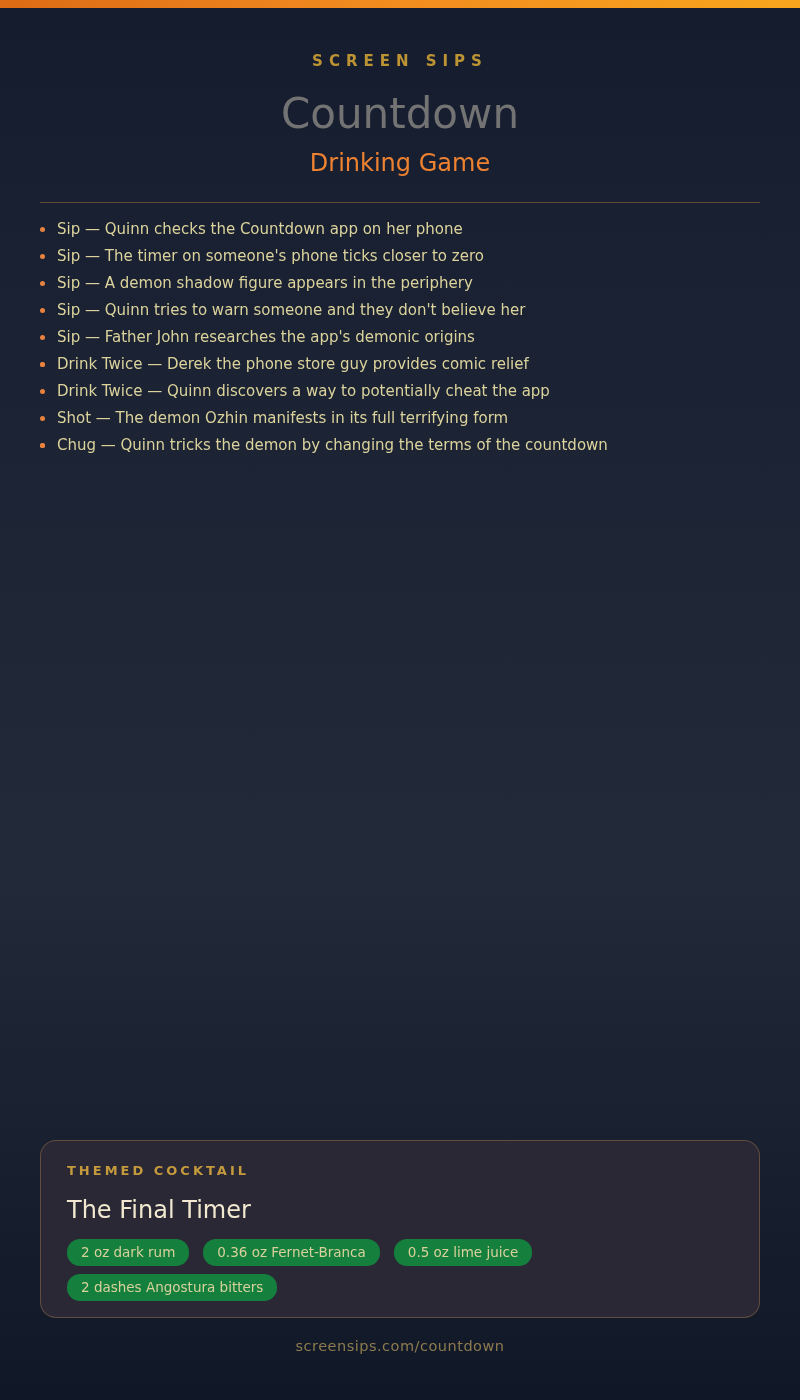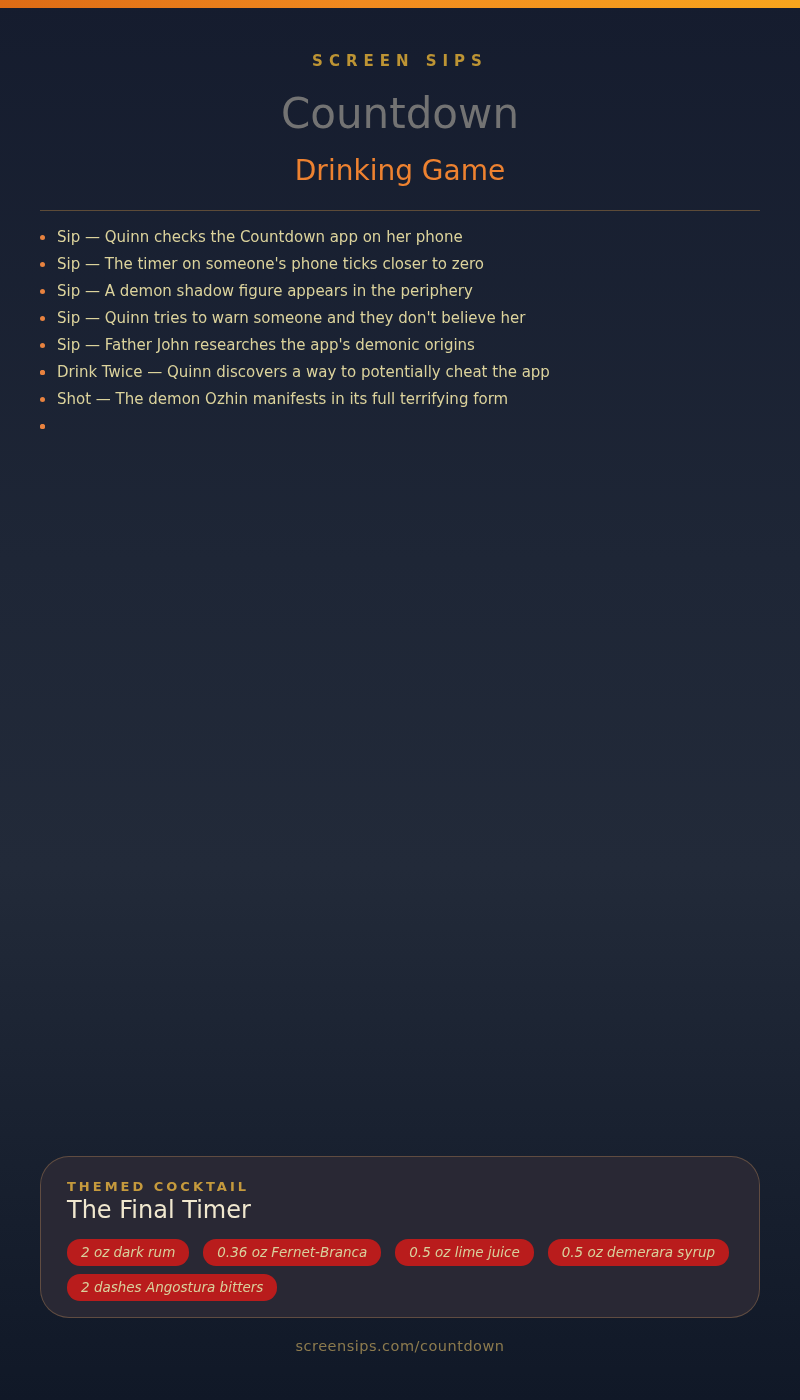--- a/index.html
+++ b/index.html
@@ -28,22 +28,22 @@
     color: #bd9434;
   }
   .title {
     margin-top: 20px;
     font-size: 42px;
     line-height: 48px;
     font-weight: 400;
     color: #737373;
   }
   .subtitle {
-    margin-top: 20px;
-    font-size: 28px;
+    margin-top: 12px;
+    font-size: 24px;
     line-height: 26px;
     font-weight: 400;
     color: #ee8230;
   }
 
   .divider {
     border: none;
     height: 1px;
     background: #5d4b38;
     margin: 26px 40px 0 40px;
@@ -69,50 +69,49 @@
     height: 5px;
     border-radius: 50%;
     background: #e8823f;
   }
 
   .cocktail-card {
     margin: auto 40px 0 40px;
     padding: 22px 26px 16px 26px;
     background: #292834;
     border: 1px solid rgba(187, 138, 88, 0.38);
-    border-radius: 29px;
+    border-radius: 16px;
   }
   .cocktail-label {
     font-size: 13px;
     line-height: 16px;
     letter-spacing: 3px;
     font-weight: 600;
     color: #c59a3d;
   }
   .cocktail-name {
-    margin-top: 0;
+    margin-top: 16px;
     font-size: 24px;
     line-height: 30px;
     font-weight: 400;
     color: #f1e8cf;
   }
   .pills {
     display: flex;
     flex-wrap: wrap;
     gap: 8px 14px;
     margin-top: 14px;
   }
   .pill {
-    background: #b91c1c;
+    background: #15803d;
     border-radius: 13px;
     padding: 5px 14px;
     font-size: 13.5px;
     line-height: 17px;
     color: #d9d09c;
-    font-style: italic;
   }
 
   .footer {
     text-align: center;
     margin-top: 18px;
     padding-bottom: 44px;
   }
   .footer-url {
     font-size: 14.5px;
     line-height: 20px;
@@ -133,33 +132,33 @@
 
 <hr class="divider">
 
 <ul class="rules">
   <li class="rule"><span class="bullet"></span><span>Sip — Quinn checks the Countdown app on her phone</span></li>
   <li class="rule"><span class="bullet"></span><span>Sip — The timer on someone's phone ticks closer to zero</span></li>
   <li class="rule"><span class="bullet"></span><span>Sip — A demon shadow figure appears in the periphery</span></li>
   <li class="rule"><span class="bullet"></span><span>Sip — Quinn tries to warn someone and they don't believe her</span></li>
   <li class="rule"><span class="bullet"></span><span>Sip — Father John researches the app's demonic origins</span></li>
   <li class="rule"><span class="bullet"></span></li>
+  <li class="rule"><span class="bullet"></span><span>Drink Twice — Derek the phone store guy provides comic relief</span></li>
   <li class="rule"><span class="bullet"></span><span>Drink Twice — Quinn discovers a way to potentially cheat the app</span></li>
   <li class="rule"><span class="bullet"></span><span>Shot — The demon Ozhin manifests in its full terrifying form</span></li>
   <li class="rule"><span class="bullet"></span></li>
-  <li class="rule"><span class="bullet"></span></li>
+  <li class="rule"><span class="bullet"></span><span>Chug — Quinn tricks the demon by changing the terms of the countdown</span></li>
 </ul>
 
 <section class="cocktail-card">
   <div class="cocktail-label">THEMED COCKTAIL</div>
   <h2 class="cocktail-name">The Final Timer</h2>
   <div class="pills">
     <span class="pill">2 oz dark rum</span>
     <span class="pill">0.36 oz Fernet-Branca</span>
     <span class="pill">0.5 oz lime juice</span>
-    <span class="pill">0.5 oz demerara syrup</span>
     <span class="pill">2 dashes Angostura bitters</span>
   </div>
 </section>
 
 <footer class="footer">
   <div class="footer-url">screensips.com/countdown</div>
 </footer>
 
 </body></html>

